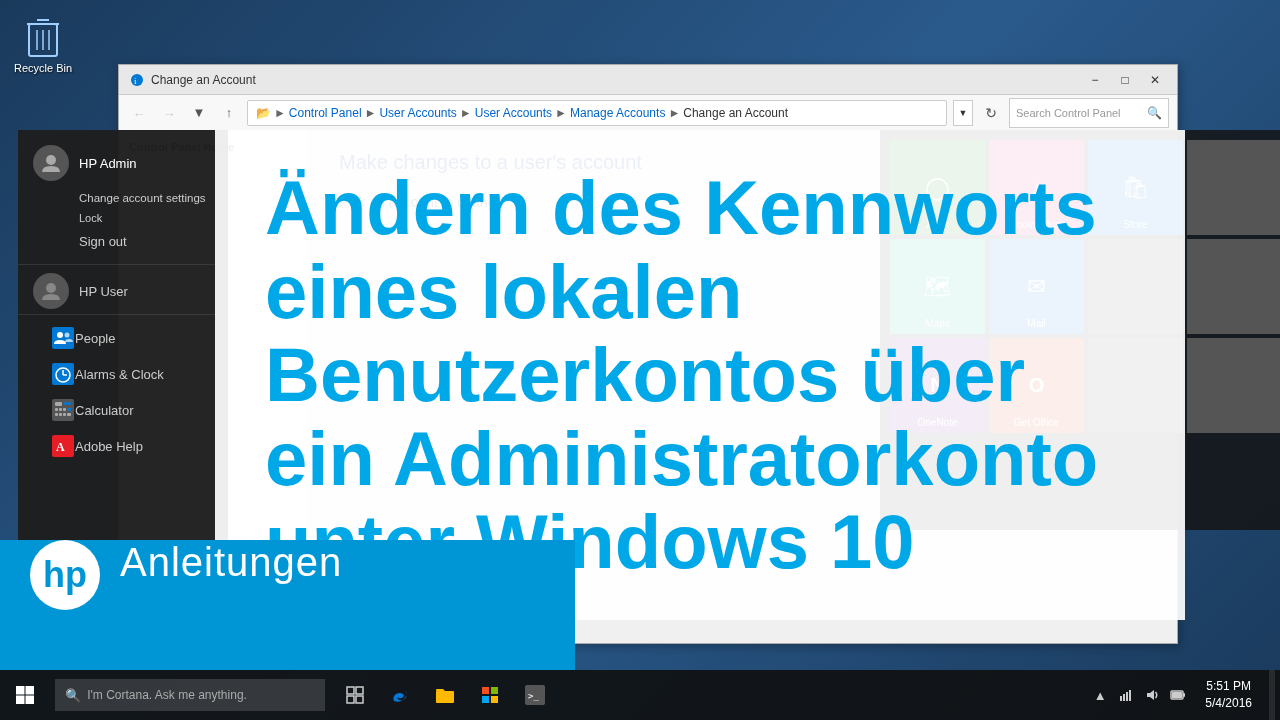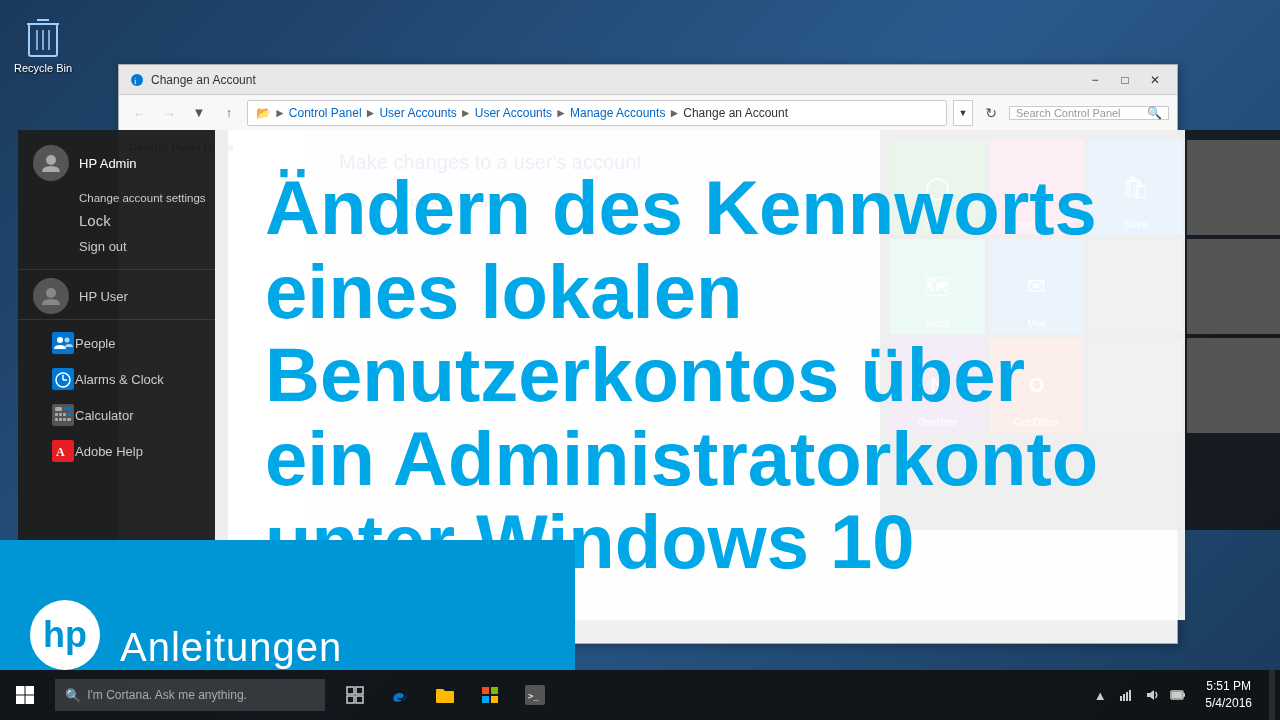--- a/index.html
+++ b/index.html
@@ -88,21 +88,21 @@
       font-weight: 400;
     }
     .account-settings-link {
       color: #ccc;
       font-size: 11.5px;
       padding: 3px 0 3px 46px;
       cursor: pointer;
     }
     .lock-link {
       color: #ccc;
-      font-size: 15px;
+      font-size: 11px;
       padding: 5px 0 5px 46px;
       cursor: pointer;
     }
     .signout-link {
       color: #ccc;
       font-size: 13px;
       padding: 5px 0 5px 46px;
       cursor: pointer;
     }
 
@@ -299,21 +299,21 @@
       height: 24px;
       display: flex;
       align-items: center;
       justify-content: center;
       color: #555;
       cursor: pointer;
       font-size: 14px;
     }
     .search-box {
       width: 160px;
-      height: 14px;
+      height: 30px;
       border: 1px solid #ccc;
       background: white;
       display: flex;
       align-items: center;
       padding: 0 6px;
       font-size: 12px;
       color: #999;
       gap: 12px;
     }
     .search-label {
@@ -384,21 +384,21 @@
     
     .hp-banner {
       position: absolute;
       left: 0;
       bottom: 50px;
       width: 575px;
       height: 130px;
       background: #0096d6;
       z-index: 30;
       display: flex;
-      align-items: flex-end;
+      align-items: flex-start;
       gap: 20px;
       padding: 0 30px;
     }
     .hp-logo {
       width: 70px;
       height: 70px;
       background: white;
       border-radius: 50%;
       display: flex;
       align-items: center;

